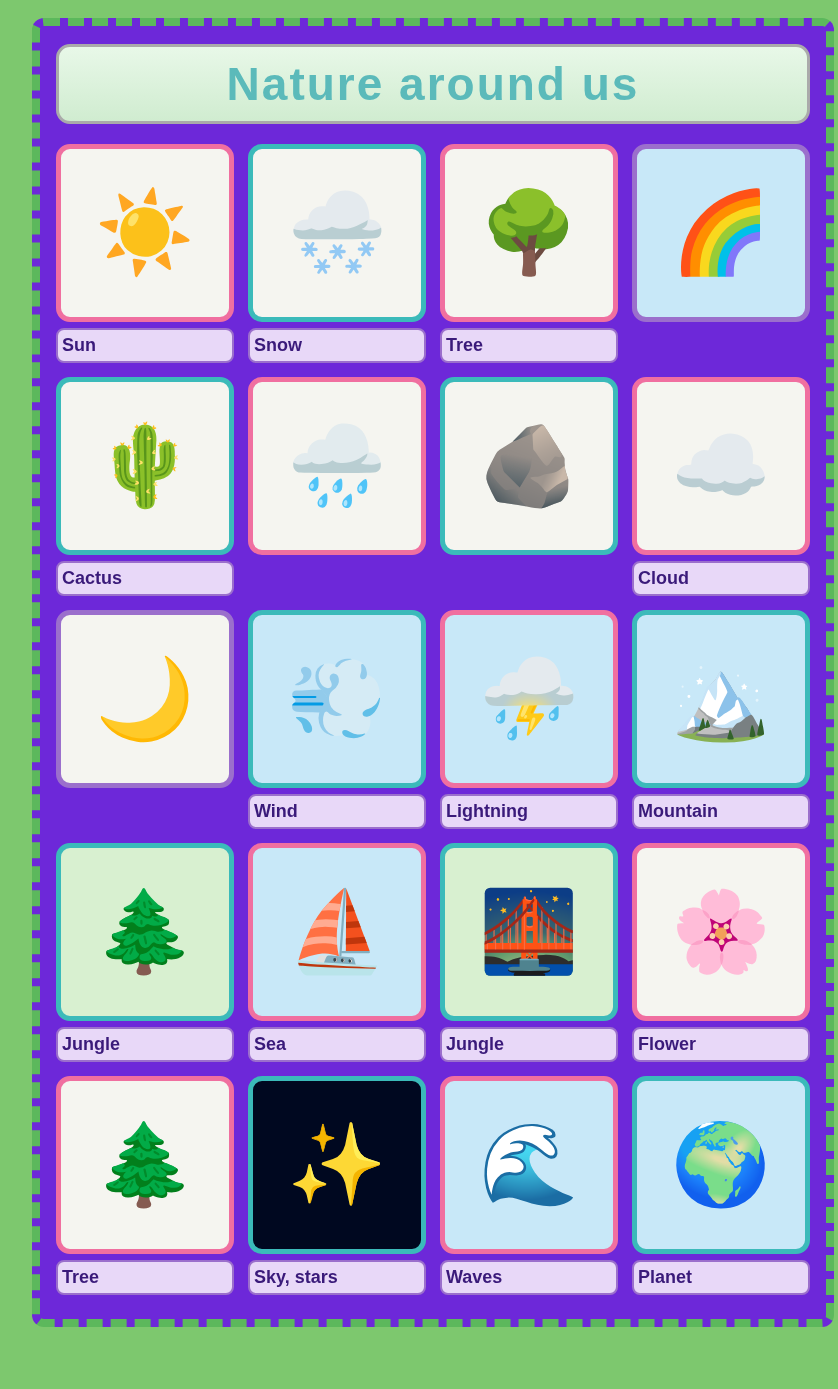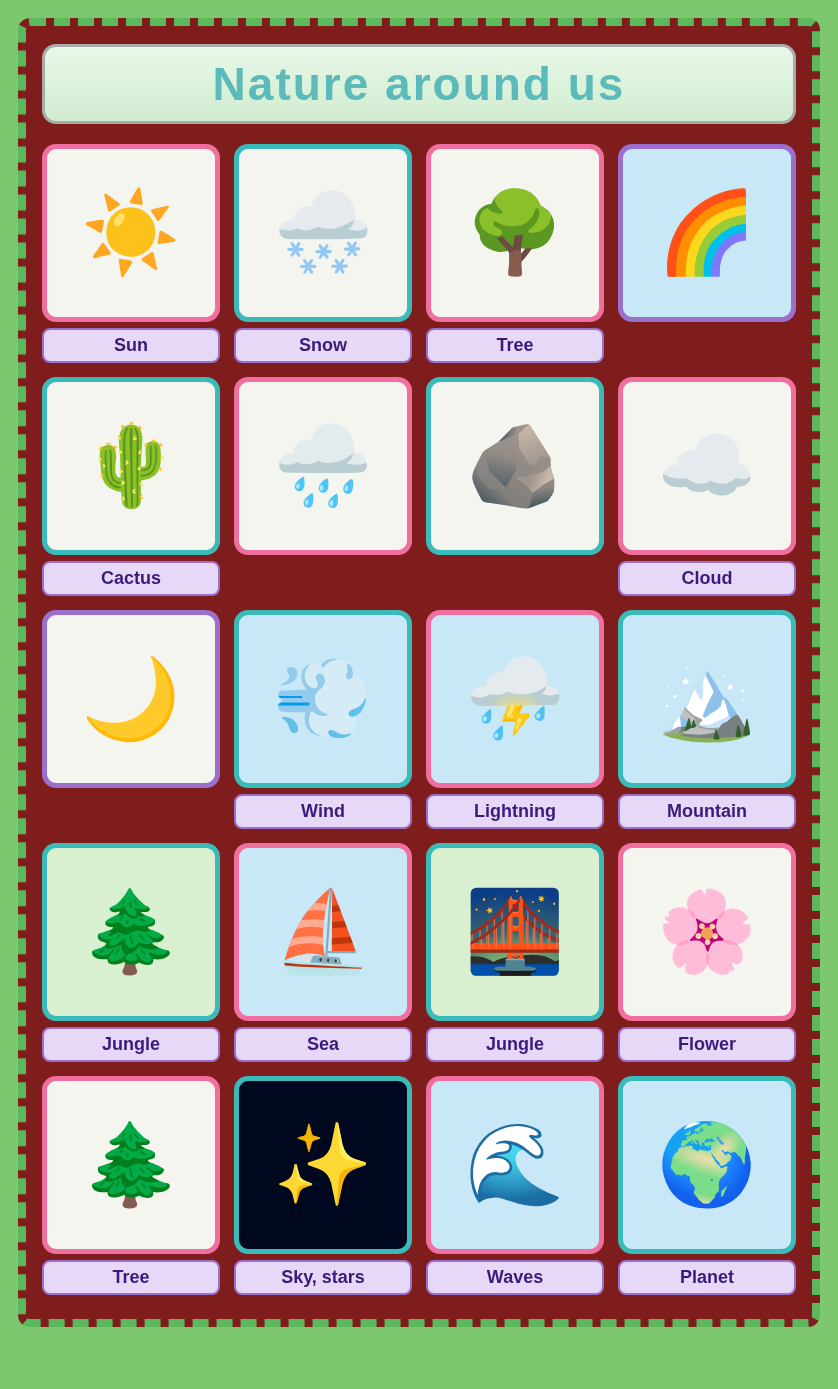--- a/index.html
+++ b/index.html
@@ -6,25 +6,26 @@
 
     body {
       background: #7dc86e;
       width: 838px;
       min-height: 1389px;
       font-family: Arial, sans-serif;
       padding: 18px;
     }
 
     .outer-border {
-      background: #7f1d1d;
+      background: #6d28d9;
       border: 8px dashed #5cb85c;
       border-radius: 12px;
       padding: 18px 16px 24px;
       width: 100%;
+      margin-left: 14px;
     }
 
     .title-banner {
       background: linear-gradient(to bottom, #e8f8e8, #d0ecd0);
       border: 3px solid #aaa;
       border-radius: 14px;
       text-align: center;
       padding: 10px 20px;
       margin-bottom: 20px;
     }
@@ -64,21 +65,21 @@
 
     .border-pink { border: 5px solid #f06fa0; }
     .border-teal { border: 5px solid #3bbaba; }
     .border-purple { border: 5px solid #9b6fcc; }
 
     .card-label {
       background: #e8d8f8;
       border: 2px solid #9b6fcc;
       border-radius: 8px;
       width: 100%;
-      text-align: center;
+      text-align: left;
       padding: 5px 4px;
       font-size: 18px;
       font-weight: bold;
       color: #3a1a7a;
       font-family: 'Comic Sans MS', cursive, sans-serif;
     }
 
     
     .bg-light { background: #f5f5f0; }
     .bg-sky { background: #c8e8f8; }

